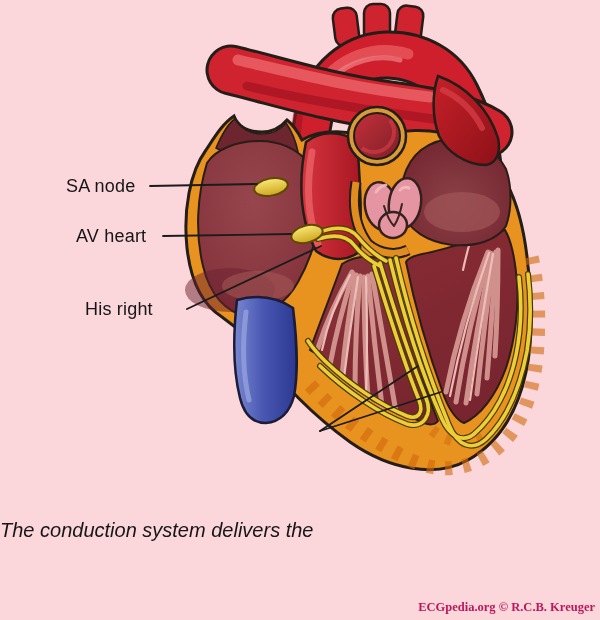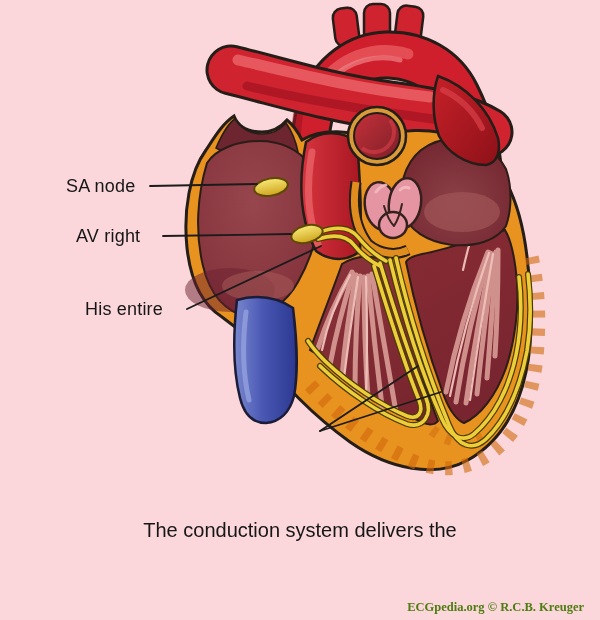--- a/index.html
+++ b/index.html
@@ -14,33 +14,34 @@
   .label{
     position:absolute;
     font-size:18px;
     color:#161616;
     letter-spacing:.2px;
     white-space:nowrap;
   }
   .caption{
     position:absolute;
     left:0;right:0;
-    text-align:center;
+    text-align:left;
     font-size:20px;
     color:#161616;
     line-height:27px;
+    font-style:italic;
   }
   .watermark{
     position:absolute;
-    right:16px;
+    right:5px;
     top:600px;
     font-family:"Liberation Serif", serif;
     font-weight:bold;
     font-size:12.5px;
-    color:#4d7c0f;
+    color:#be185d;
     white-space:nowrap;
   }
 </style>
 </head>
 <body>
 
 <div class="canvas">
 
 <svg width="600" height="620" viewBox="0 0 600 620">
   <defs>
@@ -221,22 +222,22 @@
   <g stroke="#1b1b1b" stroke-width="1.8" stroke-linecap="round">
     <line x1="150" y1="186" x2="257" y2="184"></line>
     <line x1="163" y1="236" x2="291" y2="234"></line>
     <line x1="187" y1="309" x2="321" y2="246"></line>
     <line x1="320" y1="431" x2="418" y2="366"></line>
     <line x1="320" y1="431" x2="441" y2="392"></line>
   </g>
 </svg>
 
 <div class="label" style="left:66px;top:176px">SA node</div>
-<div class="label" style="left:76px;top:226px">AV right</div>
-<div class="label" style="left:85px;top:299px">His entire</div>
+<div class="label" style="left:76px;top:226px">AV heart</div>
+<div class="label" style="left:85px;top:299px">His right</div>
 
 <div class="caption" style="top:517px">
   <div>The conduction system delivers the</div>
 </div>
 
 <div class="watermark">ECGpedia.org © R.C.B. Kreuger</div>
 
 </div>
 
 </body></html>

